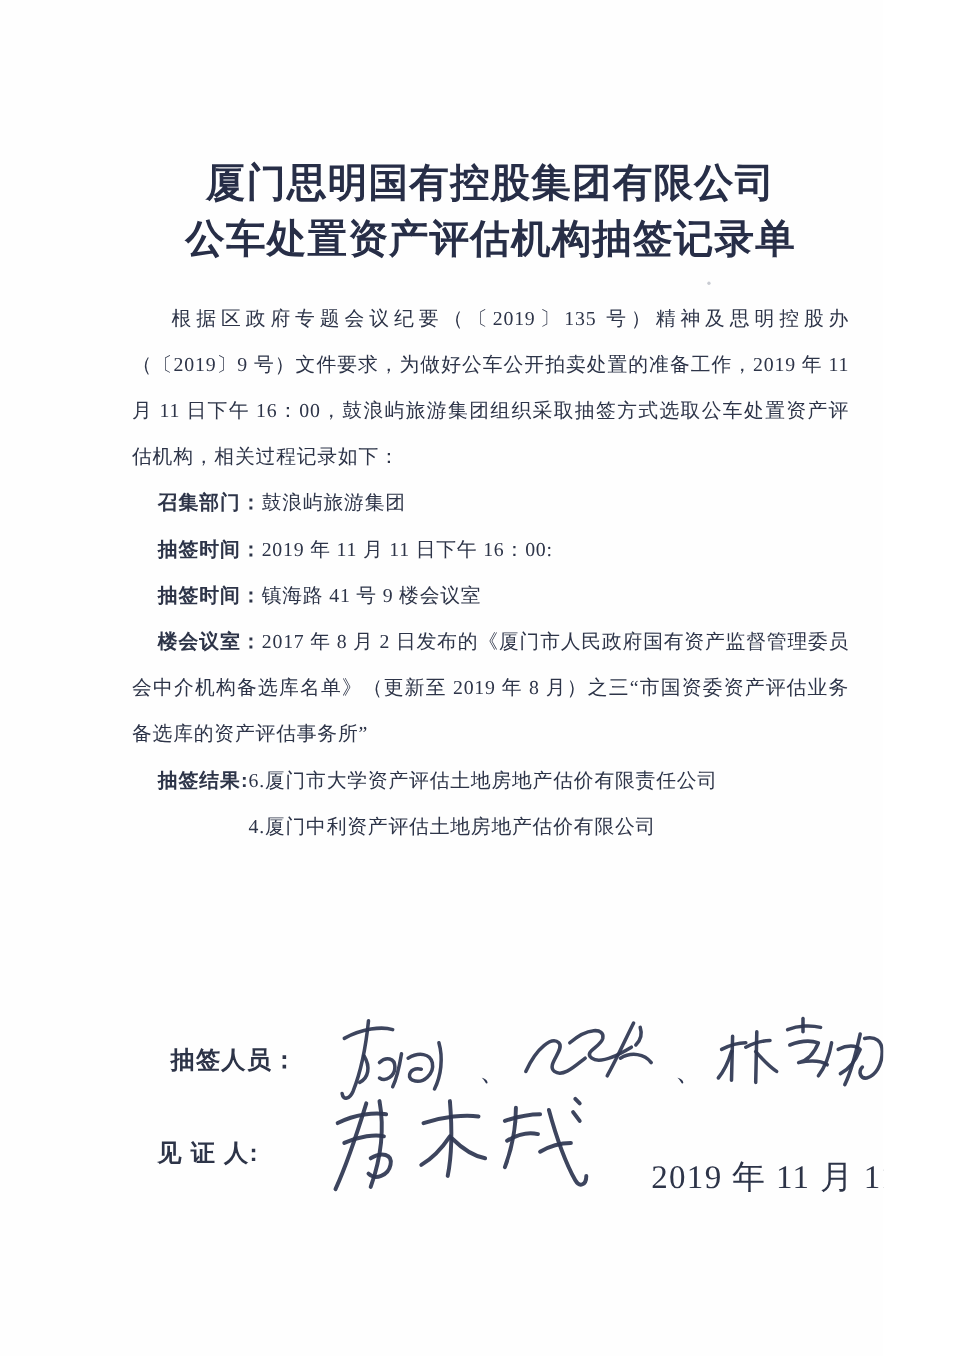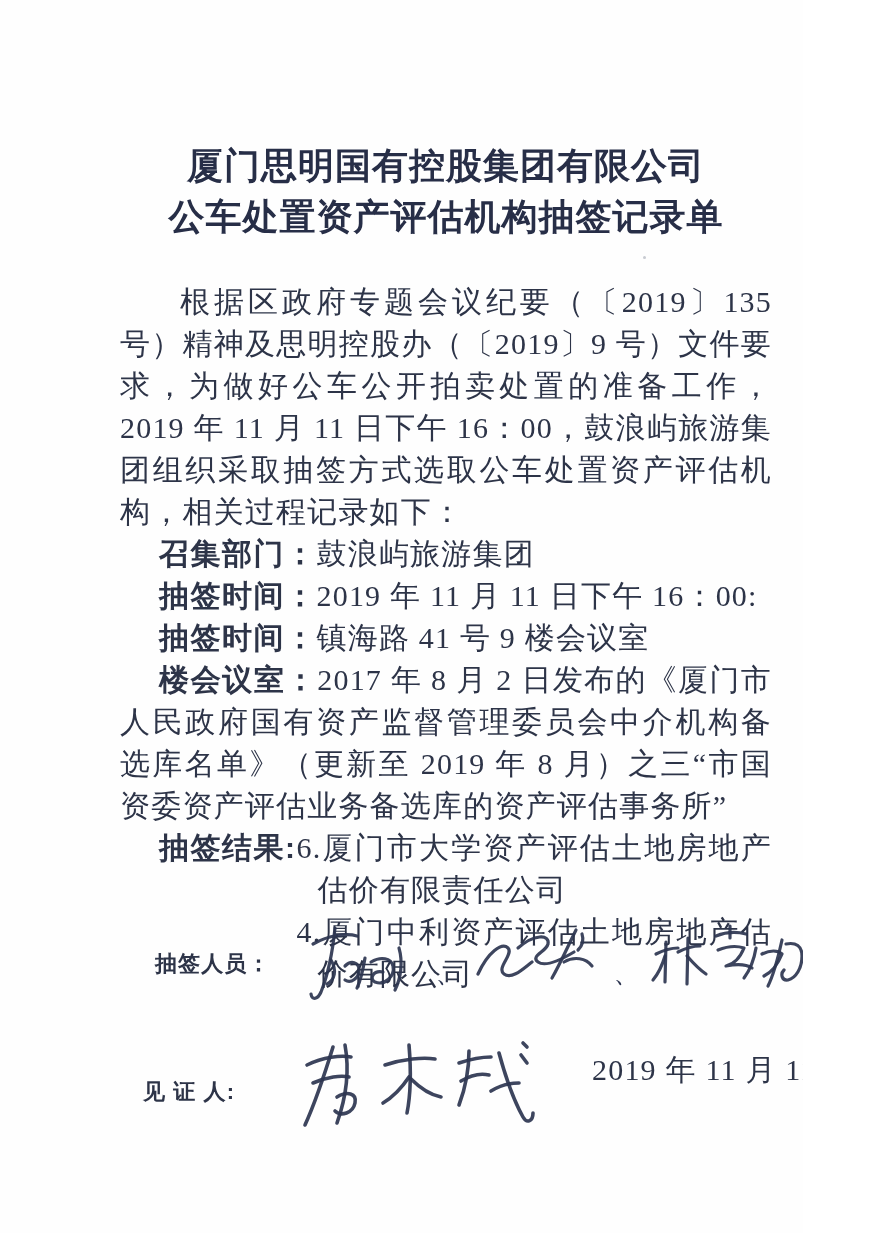--- a/index.html
+++ b/index.html
@@ -39,21 +39,21 @@
   .title {
     text-align: center;
     font-family: "Liberation Sans", sans-serif;
     font-weight: 700;
     font-size: 36px;
     line-height: 51px;
     color: #272e47;
     letter-spacing: 1px;
   }
 
-  .body-text { margin-top: 39px; font-size: 30px; line-height: 42px; letter-spacing: .04em; }
+  .body-text { margin-top: 26px; font-size: 18px; line-height: 42px; letter-spacing: .04em; }
 
   p.intro { text-indent: 2em; text-align: justify; }
 
   p.field { text-indent: 1.3em; text-align: justify; }
   .flabel {
     font-family: "Liberation Sans", sans-serif;
     font-weight: 700;
     font-style: normal;
     letter-spacing: .05em;
   }
@@ -174,21 +174,21 @@
       <path d="M66 16 C76 12 88 12 96 14"></path>
       <path d="M80 6 L80 18"></path>
       <path d="M68 30 C78 26 88 26 94 28 C90 38 84 44 76 46 C86 44 96 44 102 48"></path>
       <path d="M106 28 C104 40 100 50 94 58"></path>
       <path d="M112 34 C120 30 128 30 132 34 C128 44 122 52 114 56"></path>
       <path d="M132 20 C128 38 124 54 118 66"></path>
       <path d="M136 24 C146 22 152 26 152 36 C152 48 146 58 138 60 C132 61 130 54 134 50"></path>
     </svg>
   </div>
 
-  <div class="sig-row witness" style="position:absolute; left:0; top:1040px;gap:40px;">
+  <div class="sig-row witness" style="position:absolute; left:0; top:996px;gap:40px;">
     <span class="sig-label">见 证 人:</span>
 
     <svg class="sig w sigw" width="250" height="110" viewBox="0 0 250 110">
       <path d="M40 14 C32 40 22 70 12 92"></path>
       <path d="M14 32 C30 24 48 22 58 24"></path>
       <path d="M20 50 C34 44 48 42 56 44"></path>
       <path d="M52 12 C56 34 54 62 44 90"></path>
       <path d="M44 64 C54 58 64 60 62 70 C60 80 48 84 42 78"></path>
       <path d="M92 32 C110 26 130 24 142 26"></path>
       <path d="M116 12 C118 36 118 60 114 80"></path>

